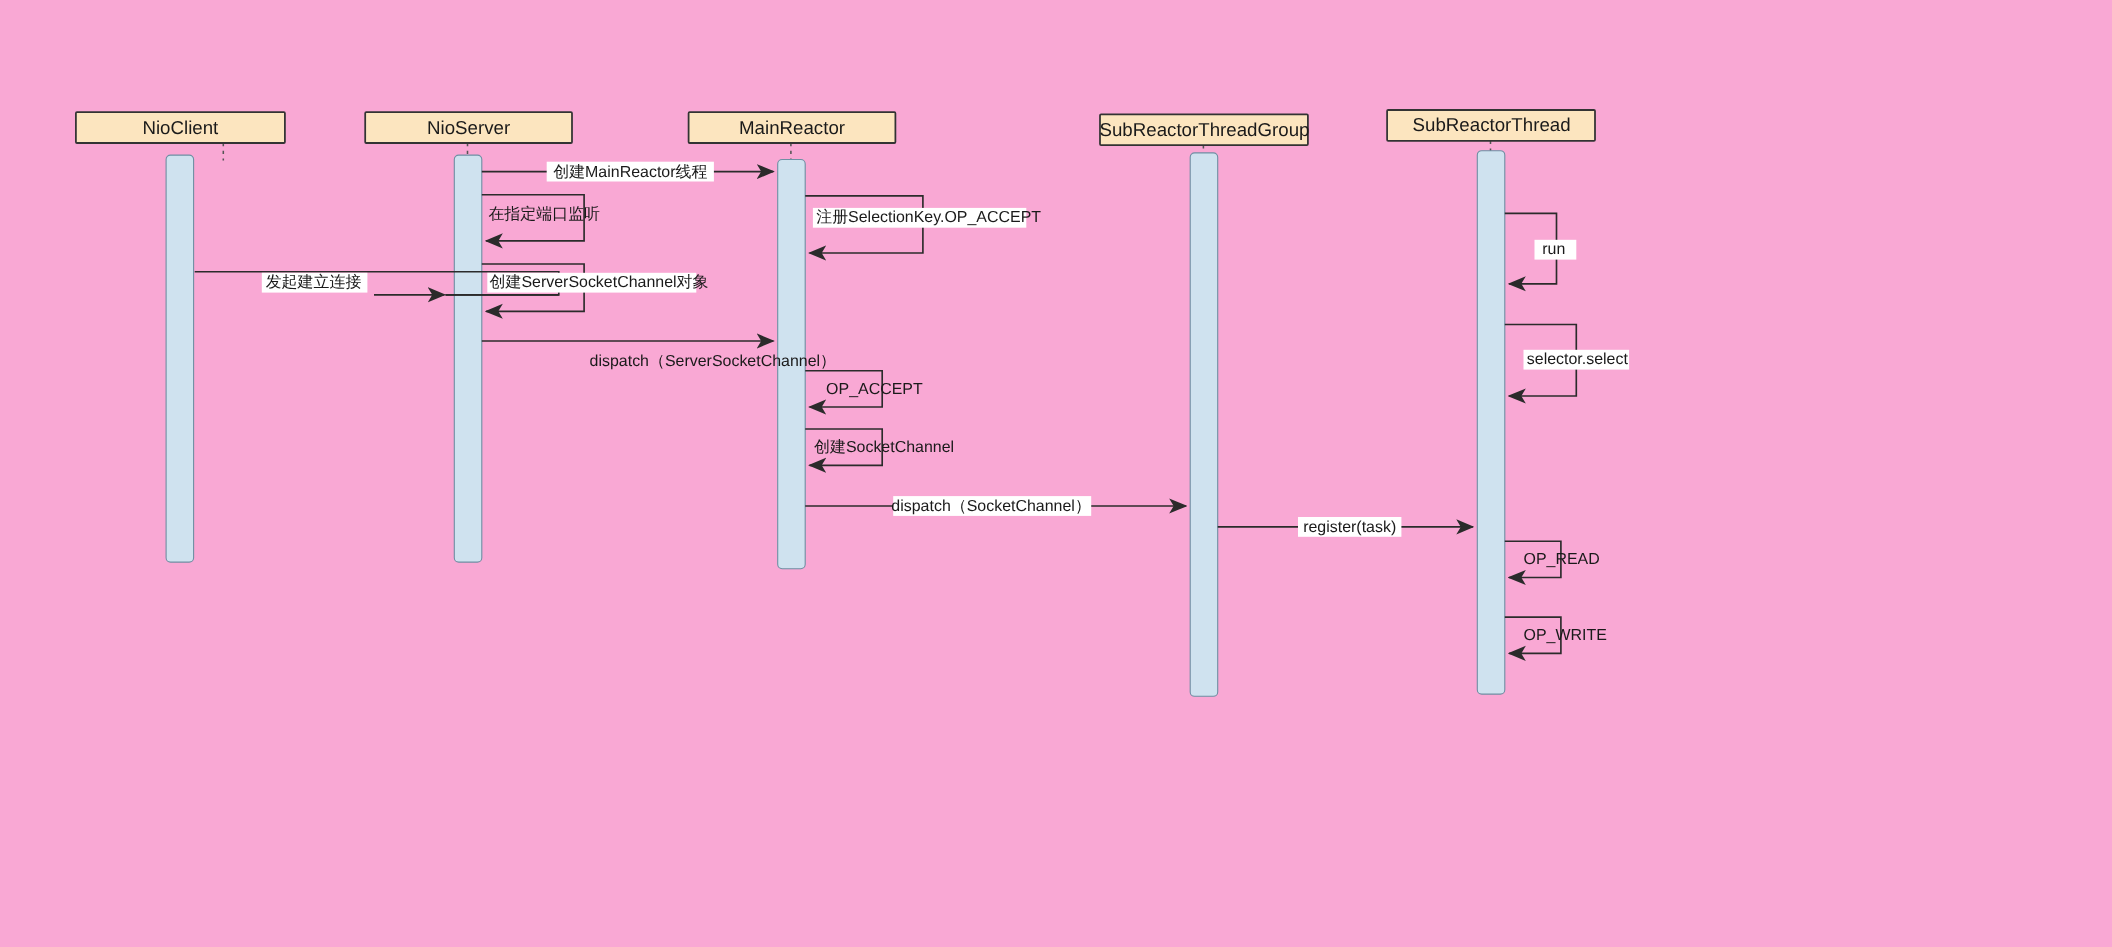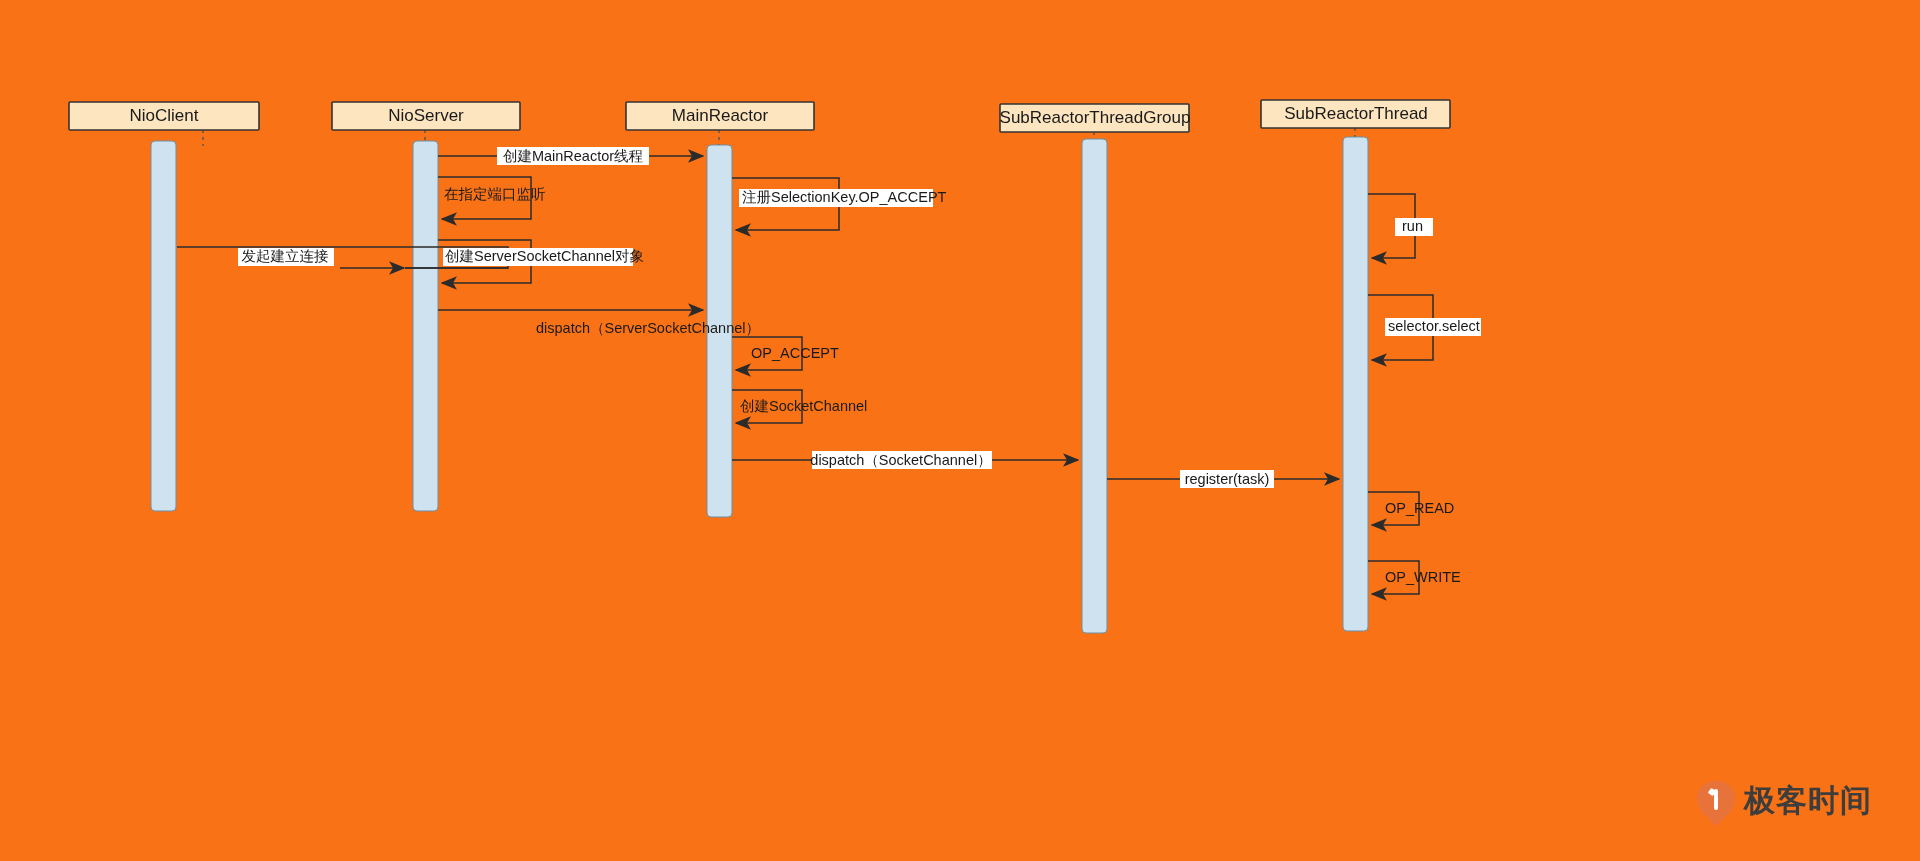--- a/index.html
+++ b/index.html
@@ -4,21 +4,21 @@
 <style>
   html, body {
     margin: 0;
     padding: 0;
     background: #ffffff;
   }
   #canvas {
     position: relative;
     width: 1920px;
     height: 861px;
-    background: #f97316;
+    background: #f9a8d4;
     overflow: hidden;
     font-family: "Liberation Sans", sans-serif;
   }
   svg.diagram {
     position: absolute;
     left: 0;
     top: 0;
     width: 1920px;
     height: 861px;
   }
@@ -241,21 +241,14 @@
       <path class="msg-line" d="M 1368 492 L 1419 492 L 1419 525 L 1372 525" marker-end="url(#arrowFull)"></path>
       <text class="msg-label start" x="1385" y="509">OP_READ</text>
     </g>
 
     <g>
       <path class="msg-line" d="M 1368 561 L 1419 561 L 1419 594 L 1372 594" marker-end="url(#arrowFull)"></path>
       <text class="msg-label start" x="1385" y="578">OP_WRITE</text>
     </g>
   </svg>
 
-  <div class="watermark">
-    <div class="wm-mark">
-      <div class="drop"></div>
-      <div class="needle"></div>
-    </div>
-    <div class="wm-text">极客时间</div>
-  </div>
 
 </div>
 
 </body></html>

